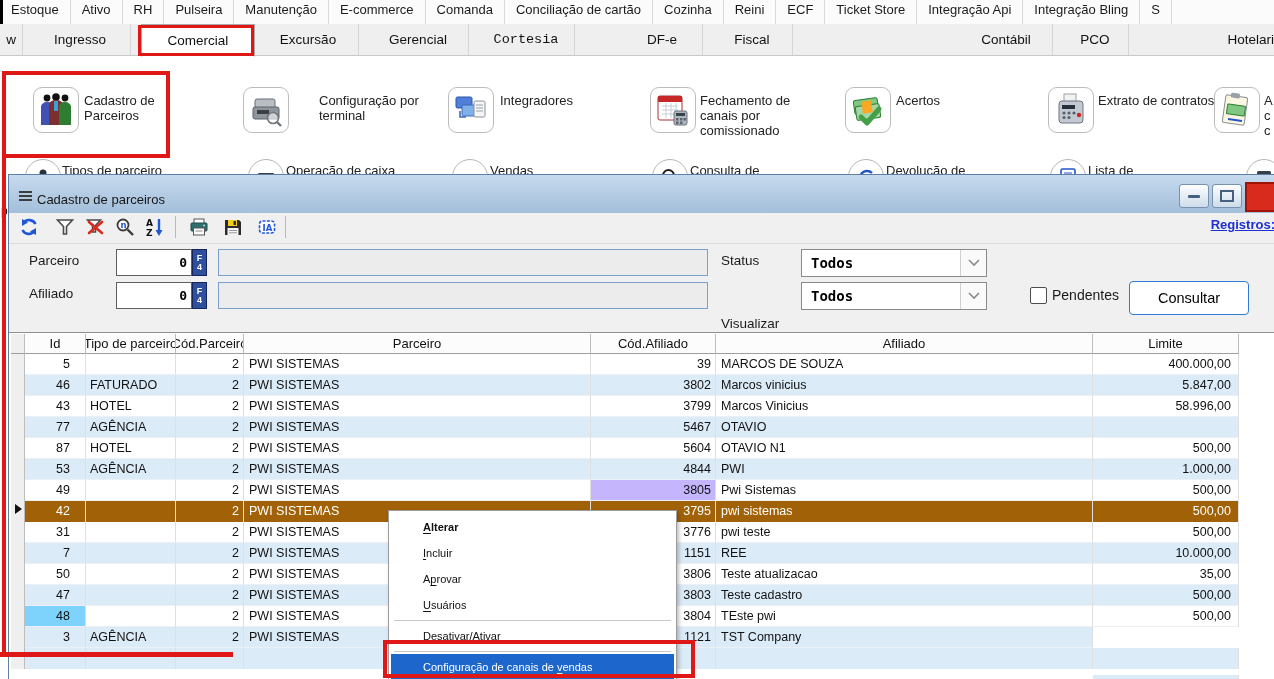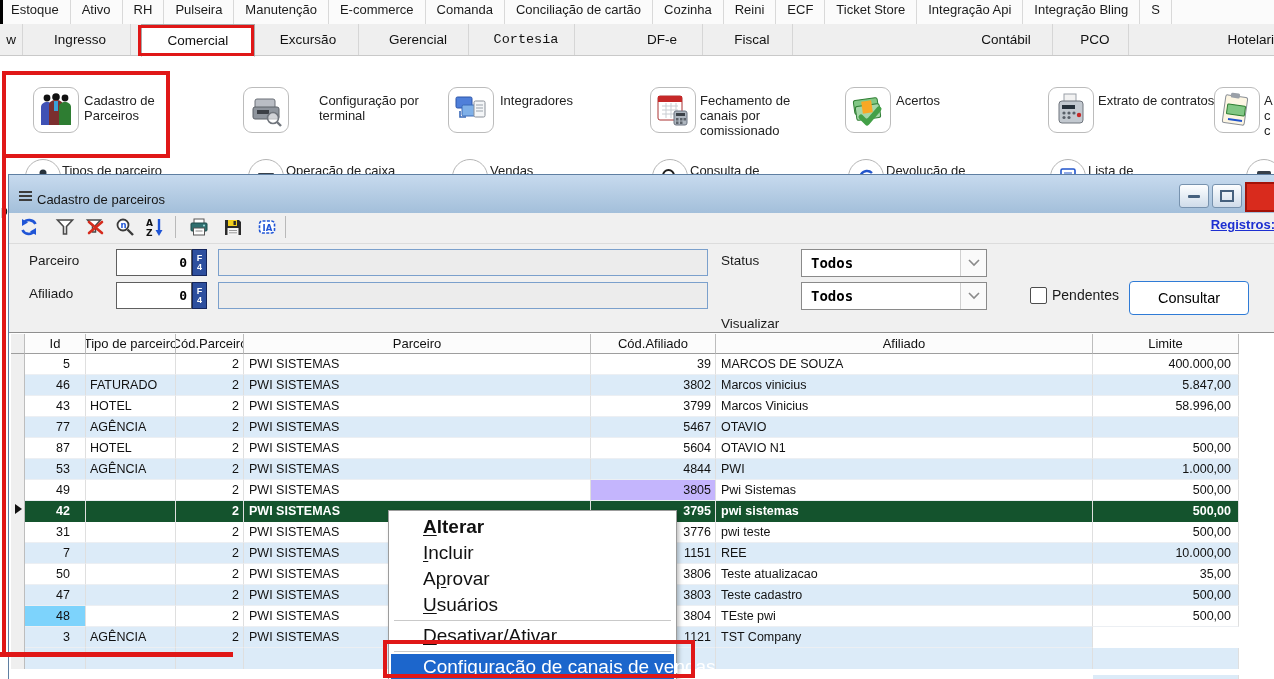--- a/index.html
+++ b/index.html
@@ -59,25 +59,25 @@
                  font-size:14.5px;color:#000;display:flex;align-items:center;justify-content:center;}
   
   #grid{left:0;top:157px;width:1266px;height:348px;background:#fff;border-top:1px solid #8f8f8f;}
   .g-head{position:absolute;top:1px;height:20px;box-sizing:border-box;border-right:1px solid #bdbdbd;
           border-bottom:1px solid #9e9e9e;background:#fcfcfc;font-size:13px;display:flex;align-items:center;
           justify-content:center;overflow:hidden;white-space:nowrap;}
   .g-cell{position:absolute;height:21px;box-sizing:border-box;border-right:1px solid #dfdfdf;font-size:12.5px;
           line-height:21px;overflow:hidden;white-space:nowrap;}
   .g-ind{background:#efefef;border-right:1px solid #bdbdbd;}
   .stripe{background:#dcebf8;}
-  .selrow{background:#14532d;color:#fff;font-weight:bold;}
+  .selrow{background:#a16207;color:#fff;}
   
   #ctxmenu{left:388px;top:510px;width:289px;background:#fff;border:1px solid #9c9c9c;
            box-shadow:2px 2px 4px rgba(0,0,0,.25);padding:3px 2px;box-sizing:border-box;z-index:30;}
-  .cm-item{height:26px;line-height:26px;padding-left:32px;font-size:19px;color:#111;white-space:nowrap;}
+  .cm-item{height:26px;line-height:26px;padding-left:32px;font-size:11px;color:#111;white-space:nowrap;}
   .cm-item u{text-underline-offset:2px;}
   .cm-sep{height:1px;background:#c9c9c9;margin:2px 3px;}
   .cm-hl{color:#fff;}
   
   .anno{position:absolute;border:4px solid #e01717;z-index:40;box-sizing:border-box;}
   .anno3{position:absolute;border:3px solid #e01717;z-index:40;box-sizing:border-box;}
   .redline{position:absolute;background:#e01717;z-index:40;}
 </style>
 </head>
 <body>

